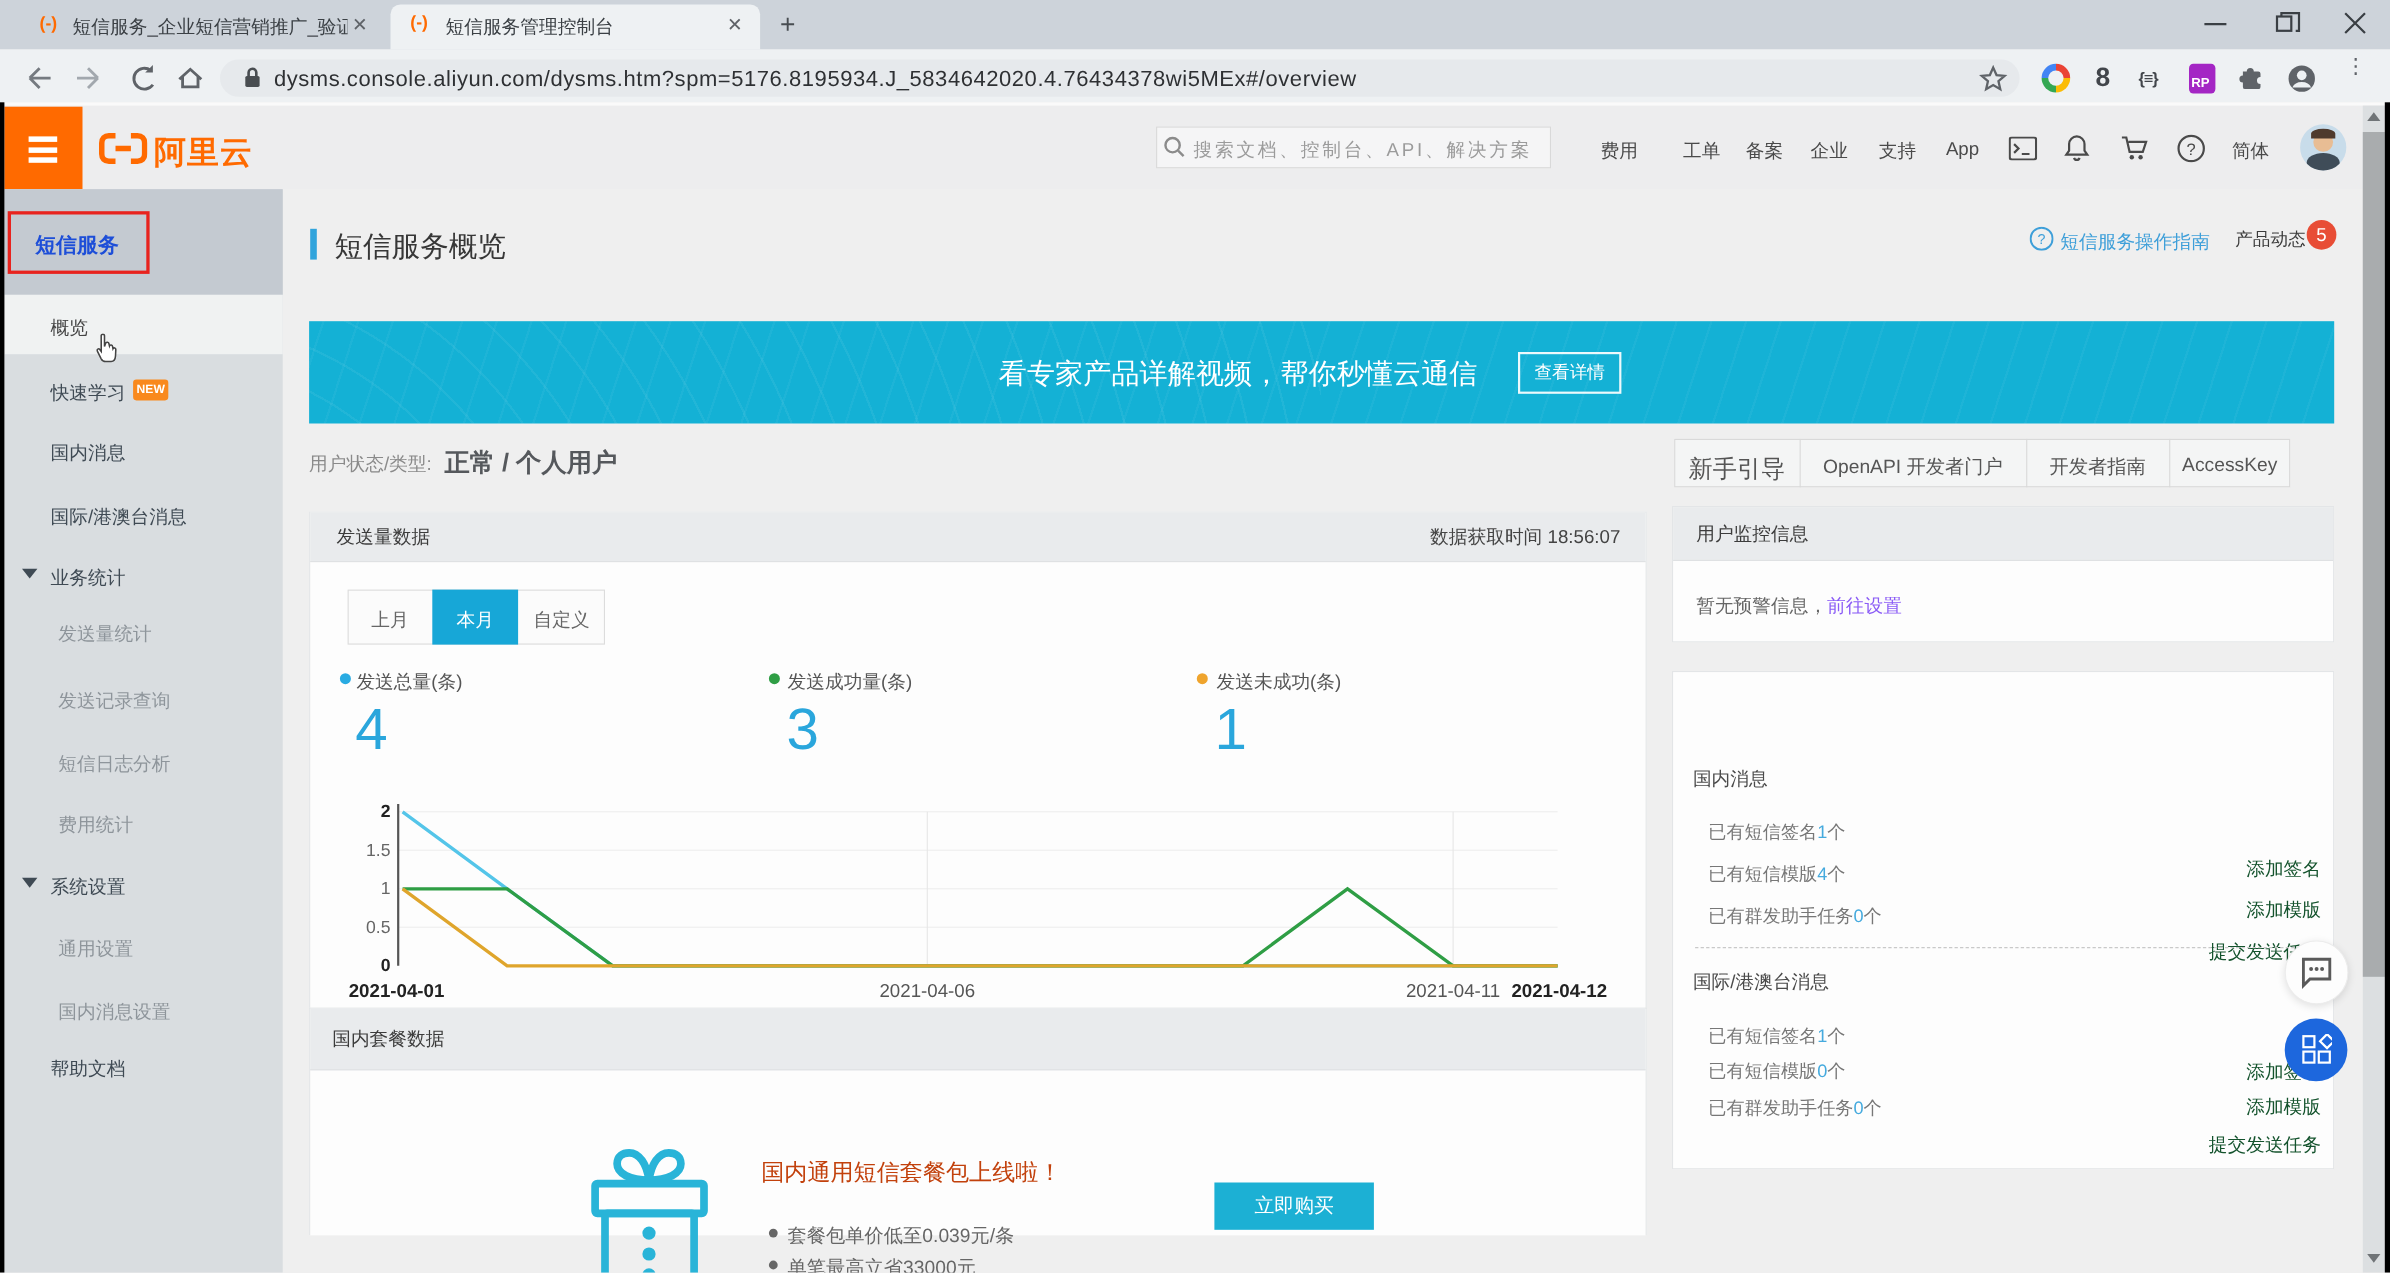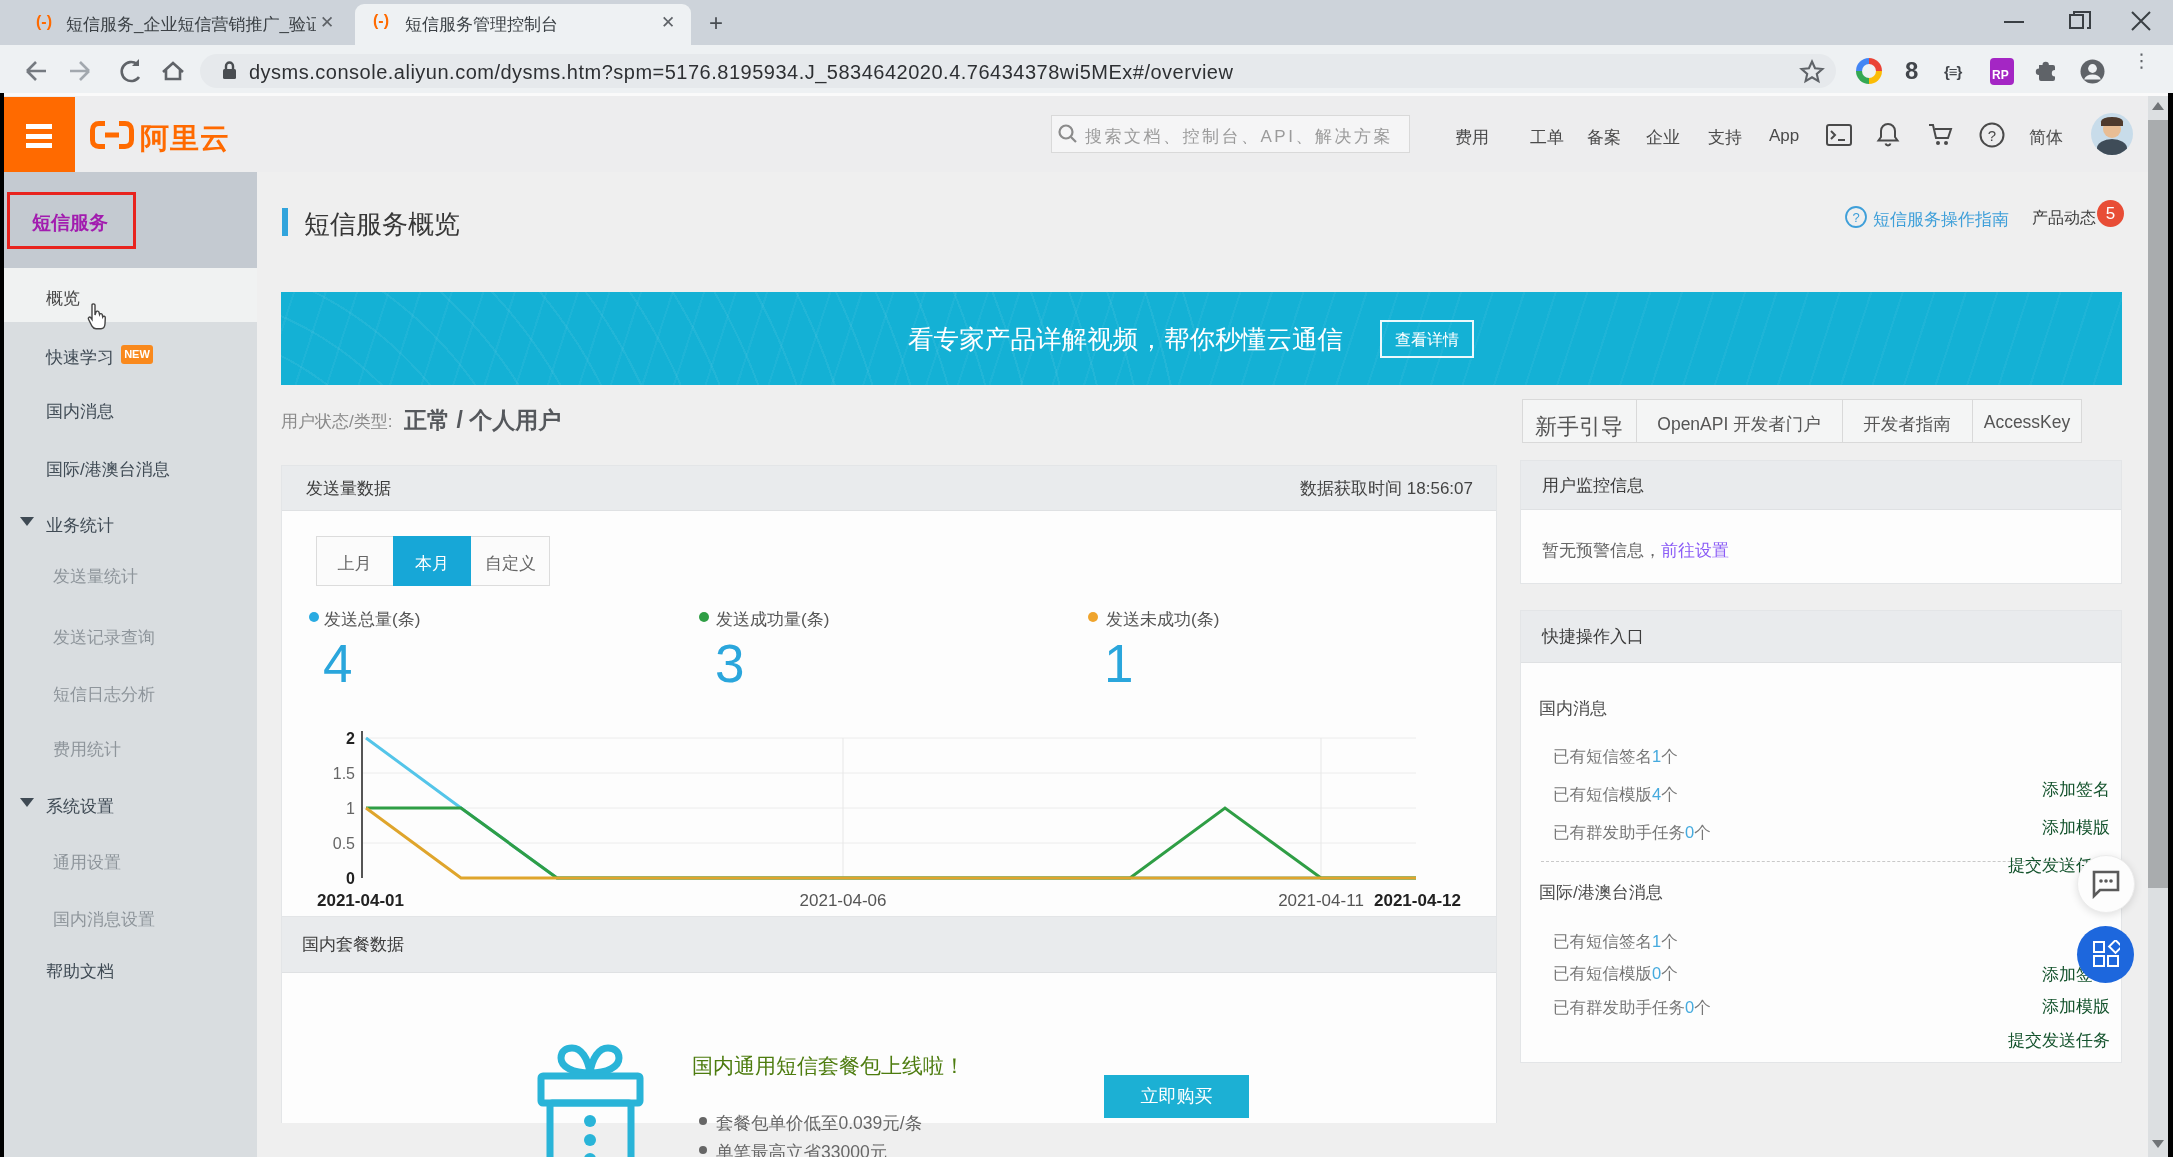--- a/index.html
+++ b/index.html
@@ -138,21 +138,21 @@
   </svg>
   <div class="abs navitem" style="left:2029px;top:126px;">简体</div>
   <div class="abs" style="left:2091px;top:113px;width:42px;height:42px;border-radius:50%;background:#c8dcea;overflow:hidden;">
     <div class="abs" style="left:12px;top:7px;width:18px;height:18px;border-radius:50%;background:#e8bd94;"></div>
     <div class="abs" style="left:10px;top:4px;width:22px;height:9px;border-radius:50% 50% 0 0;background:#4e3a2d;"></div>
     <div class="abs" style="left:6px;top:26px;width:30px;height:18px;border-radius:50% 50% 0 0;background:#3f4c58;"></div>
   </div>
 
   <div class="abs" id="sidebar"></div>
   <div class="abs" id="sidehead"></div>
-  <div class="abs" style="left:32px;top:210px;font-size:19px;font-weight:bold;color:#a21caf;">短信服务</div>
+  <div class="abs" style="left:32px;top:210px;font-size:19px;font-weight:bold;color:#1d4ed8;">短信服务</div>
   <div class="abs" style="left:7px;top:192px;width:129px;height:57px;border:3px solid #e8231e;"></div>
   <div class="abs" style="left:4px;top:268px;width:253px;height:54px;background:#f0f2f2;"></div>
   <div class="mitem" style="top:287px;color:#444;">概览</div>
 
   <svg class="abs" style="left:84px;top:303px;" width="26" height="30" viewBox="0 0 26 30">
     <path d="M8 2 c0-1.5 3-1.5 3 0 v10 l1-3 c.5-1.5 3-1 3 .5 l.5 2 c.5-1.5 2.8-1 2.8.5 l.4 2 c.6-1.3 2.6-.8 2.6.7 l-.3 6 c-.2 3-1.5 5-4 5 h-5 c-2 0-3.2-1-4-2.5 l-3.5-7 c-.8-1.6 1.2-2.8 2.2-1.5 l1.3 1.8 z" fill="#fff" stroke="#444" stroke-width="1.4"></path>
   </svg>
   <div class="mitem" style="top:346px;">快速学习</div>
   <div class="abs" style="left:121px;top:345px;width:32px;height:19px;background:#f9891d;border-radius:3px;color:#fff;font-size:11px;font-weight:bold;text-align:center;line-height:19px;">NEW</div>
   <div class="mitem" style="top:400px;">国内消息</div>
@@ -253,34 +253,33 @@
       <path d="M57 30 C74 30 86 24 86 15 C86 8 81 5 75 5 C66 5 59 15 57 30 z"></path>
       <rect x="8" y="33" width="99" height="27" rx="2"></rect>
       <rect x="17" y="60" width="81" height="80" rx="2"></rect>
     </g>
     <g fill="#29b4d8">
       <circle cx="57" cy="78" r="6"></circle>
       <circle cx="57" cy="97" r="6"></circle>
       <circle cx="57" cy="116" r="6"></circle>
     </g>
   </svg>
-  <div class="abs" style="left:692px;top:1052px;font-size:21px;color:#4d7c0f;">国内通用短信套餐包上线啦！</div>
+  <div class="abs" style="left:692px;top:1052px;font-size:21px;color:#c2410c;">国内通用短信套餐包上线啦！</div>
   <div class="abs" style="left:699px;top:1117px;width:8px;height:8px;border-radius:50%;background:#666;"></div>
   <div class="abs" style="left:716px;top:1111px;font-size:17.5px;color:#666;">套餐包单价低至0.039元/条</div>
   <div class="abs" style="left:699px;top:1146px;width:8px;height:8px;border-radius:50%;background:#666;"></div>
   <div class="abs" style="left:716px;top:1140px;font-size:17.5px;color:#666;">单笔最高立省33000元</div>
   <div class="abs" style="left:1104px;top:1075px;width:145px;height:43px;background:#1cb0d4;color:#fff;font-size:18px;text-align:center;line-height:43px;">立即购买</div>
 
   <div class="card" style="left:1520px;top:460px;width:602px;height:124px;">
     <div class="cardhead" style="height:49px;line-height:49px;"><span style="margin-left:21px;">用户监控信息</span></div>
     <div class="abs" style="left:21px;top:78px;font-size:17px;color:#666;">暂无预警信息，<span style="color:#8b5cf6;">前往设置</span></div>
   </div>
 
   <div class="card" style="left:1520px;top:610px;width:602px;height:453px;">
-    <div class="cardhead" style="height:52px;line-height:52px;"><span style="margin-left:21px;">快捷操作入口</span></div>
     <div class="abs" style="left:18px;top:86px;font-size:17px;color:#4a4a4a;">国内消息</div>
     <div class="abs rowlab" style="left:32px;top:135px;">已有短信签名<span class="link">1</span>个</div>
     <div class="rowlink" style="right:11px;top:135px;">添加签名</div>
     <div class="abs rowlab" style="left:32px;top:173px;">已有短信模版<span class="link">4</span>个</div>
     <div class="rowlink" style="right:11px;top:173px;">添加模版</div>
     <div class="abs rowlab" style="left:32px;top:211px;">已有群发助手任务<span class="link">0</span>个</div>
     <div class="rowlink" style="right:11px;top:211px;">提交发送任务</div>
     <div class="abs" style="left:20px;top:250px;width:560px;border-top:1px dashed #c9c9c9;"></div>
     <div class="abs" style="left:18px;top:270px;font-size:17px;color:#4a4a4a;">国际/港澳台消息</div>
     <div class="abs rowlab" style="left:32px;top:320px;">已有短信签名<span class="link">1</span>个</div>

